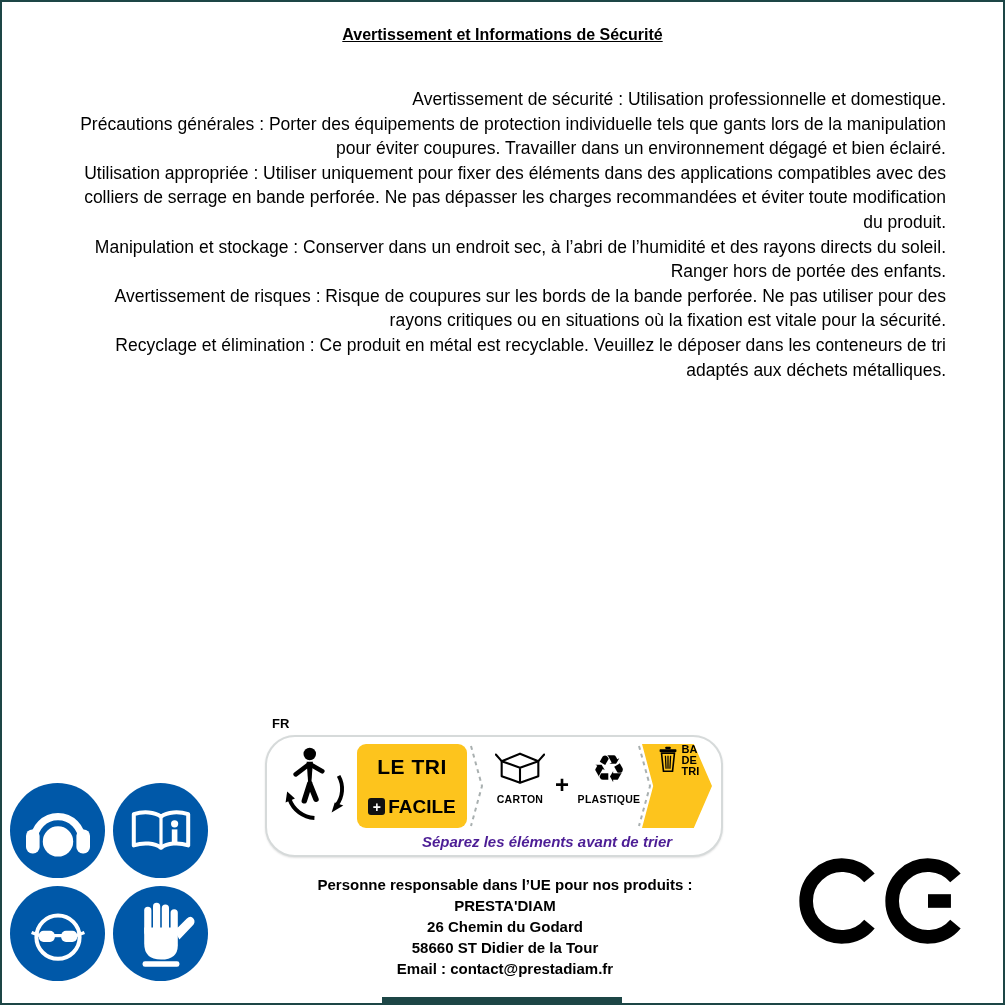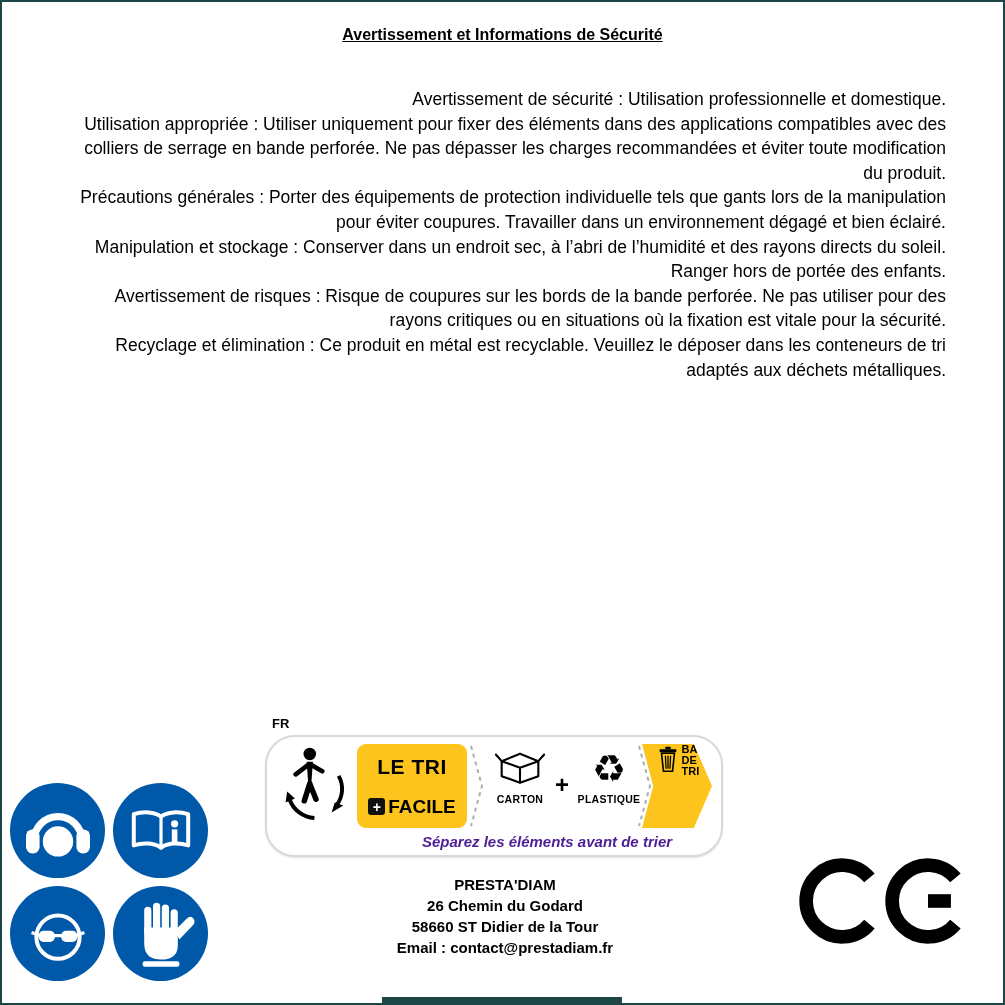--- a/index.html
+++ b/index.html
@@ -86,22 +86,22 @@
 </style>
 </head>
 <body>
 
 <div class="page">
 
   <div class="title">Avertissement et Informations de Sécurité</div>
 
   <div class="bodytext">
     <p>Avertissement de sécurité : Utilisation professionnelle et domestique.</p>
+    <p>Précautions générales : Porter des équipements de protection individuelle tels que gants lors de la manipulation pour éviter coupures. Travailler dans un environnement dégagé et bien éclairé.</p>
     <p>Utilisation appropriée : Utiliser uniquement pour fixer des éléments dans des applications compatibles avec des colliers de serrage en bande perforée. Ne pas dépasser les charges recommandées et éviter toute modification du produit.</p>
-    <p>Précautions générales : Porter des équipements de protection individuelle tels que gants lors de la manipulation pour éviter coupures. Travailler dans un environnement dégagé et bien éclairé.</p>
     <p>Manipulation et stockage : Conserver dans un endroit sec, à l’abri de l’humidité et des rayons directs du soleil. Ranger hors de portée des enfants.</p>
     <p>Avertissement de risques : Risque de coupures sur les bords de la bande perforée. Ne pas utiliser pour des rayons critiques ou en situations où la fixation est vitale pour la sécurité.</p>
     <p>Recyclage et élimination : Ce produit en métal est recyclable. Veuillez le déposer dans les conteneurs de tri adaptés aux déchets métalliques.</p>
   </div>
 
   <div class="mandatory-icons">
     <div class="blue-circle">
       <svg viewBox="0 0 100 100" aria-hidden="true">
         <path d="M20 62 A 30 30 0 0 1 80 62" fill="none" stroke="#fff" stroke-width="9"></path>
         <circle cx="50" cy="63" r="19" fill="#fff"></circle>
@@ -199,20 +199,21 @@
           <div>DE</div>
           <div>TRI</div>
         </div>
       </div>
 
       <div class="tagline">Séparez les éléments avant de trier</div>
     </div>
   </div>
 
   <div class="responsible">
+    <div>Personne responsable dans l’UE pour nos produits :</div>
     <div>PRESTA'DIAM</div>
     <div>26 Chemin du Godard</div>
     <div>58660 ST Didier de la Tour</div>
     <div>Email : contact@prestadiam.fr</div>
   </div>
 
   <svg class="ce-mark" viewBox="0 0 240 120" aria-hidden="false">
     <title>CE</title>
     <path d="M98.3 27.9 A 50 50 0 1 0 98.3 92.1" fill="none" stroke="#000" stroke-width="19"></path>
     <path d="M218.3 27.9 A 50 50 0 1 0 218.3 92.1" fill="none" stroke="#000" stroke-width="19"></path>

